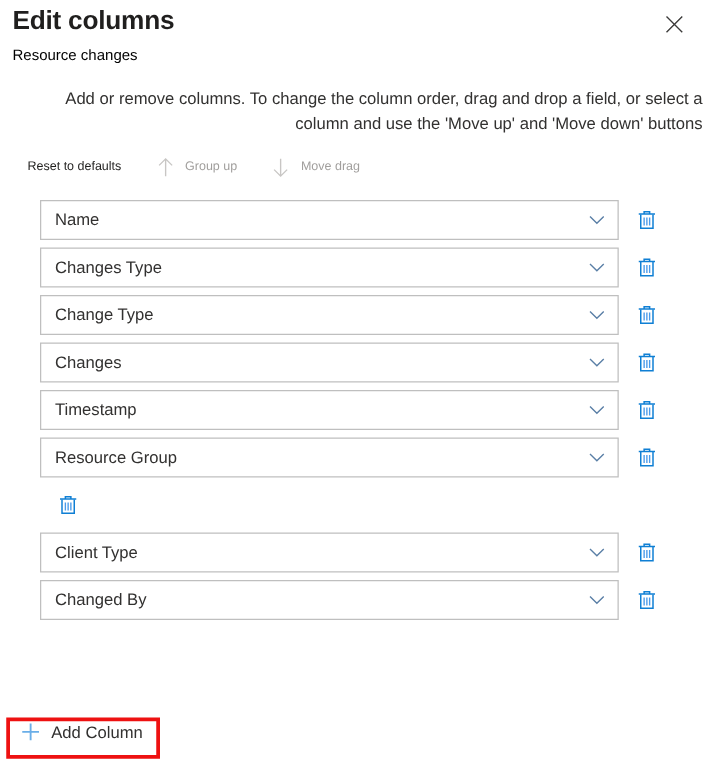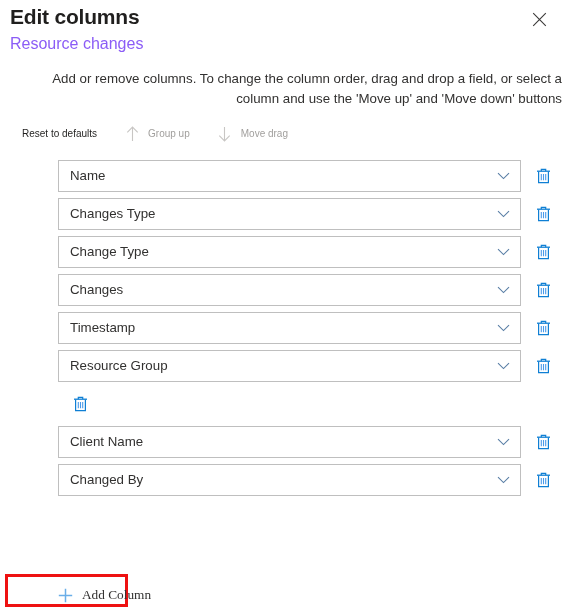--- a/index.html
+++ b/index.html
@@ -44,22 +44,22 @@
     justify-content: center;
     cursor: pointer;
     background: transparent;
     border: none;
     padding: 0;
     margin-top: 2px;
     margin-right: 2px;
   }
   .close-btn svg { display: block; }
   .panel-subtitle {
-    font-size: 16px;
-    color: #8b5cf6;
+    font-size: 12px;
+    color: #000000;
     line-height: 16px;
     margin-top: 4px;
   }
 
   
   .description {
     font-size: 13.3px;
     line-height: 20px;
     color: #323130;
     margin: 17px 10px 0 10px;
@@ -101,21 +101,21 @@
 
   
   .columns-list {
     margin-top: 19px;
   }
   .column-row {
     display: flex;
     align-items: center;
     height: 24px;
     margin-bottom: 14px;
-    padding-left: 58px;
+    padding-left: 32px;
   }
   .column-select {
     position: relative;
     width: 463px;
     height: 32px;
     box-sizing: border-box;
     border: 1px solid #bfbfbf;
     background: #ffffff;
     display: flex;
     align-items: center;
@@ -160,28 +160,27 @@
     top: 574px;
     width: 123px;
     height: 33px;
     box-sizing: border-box;
     border: 3px solid #ee1111;
     display: flex;
     align-items: center;
   }
   .add-column-btn {
     display: flex;
-    align-items: flex-end;
+    align-items: flex-start;
     background: none;
     border: none;
     padding: 0 0 0 8px;
     cursor: pointer;
-    font-family: Liberation Serif, serif;
+    font-family: Liberation Sans, sans-serif;
     height: 100%;
-    margin-left: 41px;
   }
   .plus-icon {
     display: inline-flex;
     align-items: center;
     justify-content: center;
     width: 17px;
     height: 17px;
     margin-right: 8px;
   }
   .plus-icon svg { display: block; }
@@ -371,21 +370,21 @@
           <path d="M6.3 4.2 V2.4 H10.7 V4.2" stroke="#0f7fd4" stroke-width="1.2" fill="none"></path>
           <path d="M3.6 4.5 V15.6 H13.4 V4.5" stroke="#0f7fd4" stroke-width="1.2" fill="none"></path>
           <path d="M6.3 7 V13.3 M8.5 7 V13.3 M10.7 7 V13.3" stroke="#4a9bea" stroke-width="1.1" fill="none"></path>
         </svg>
       </span>
     </button>
   </div>
 
   <div class="column-row">
     <div class="column-select">
-      <span class="column-select-label">Client Name</span>
+      <span class="column-select-label">Client Type</span>
       <span class="chevron">
         <svg width="13" height="8" viewBox="0 0 13 8">
             <path d="M1 1.2 L6.5 6.6 L12 1.2" stroke="#5a7fa6" stroke-width="1.1" fill="none"></path>
           </svg>
       </span>
     </div>
     <button class="delete-btn">
       <span>
         <svg width="17" height="18" viewBox="0 0 17 18">
           <path d="M2 4.2 H15" stroke="#0f7fd4" stroke-width="1.3" fill="none"></path>

